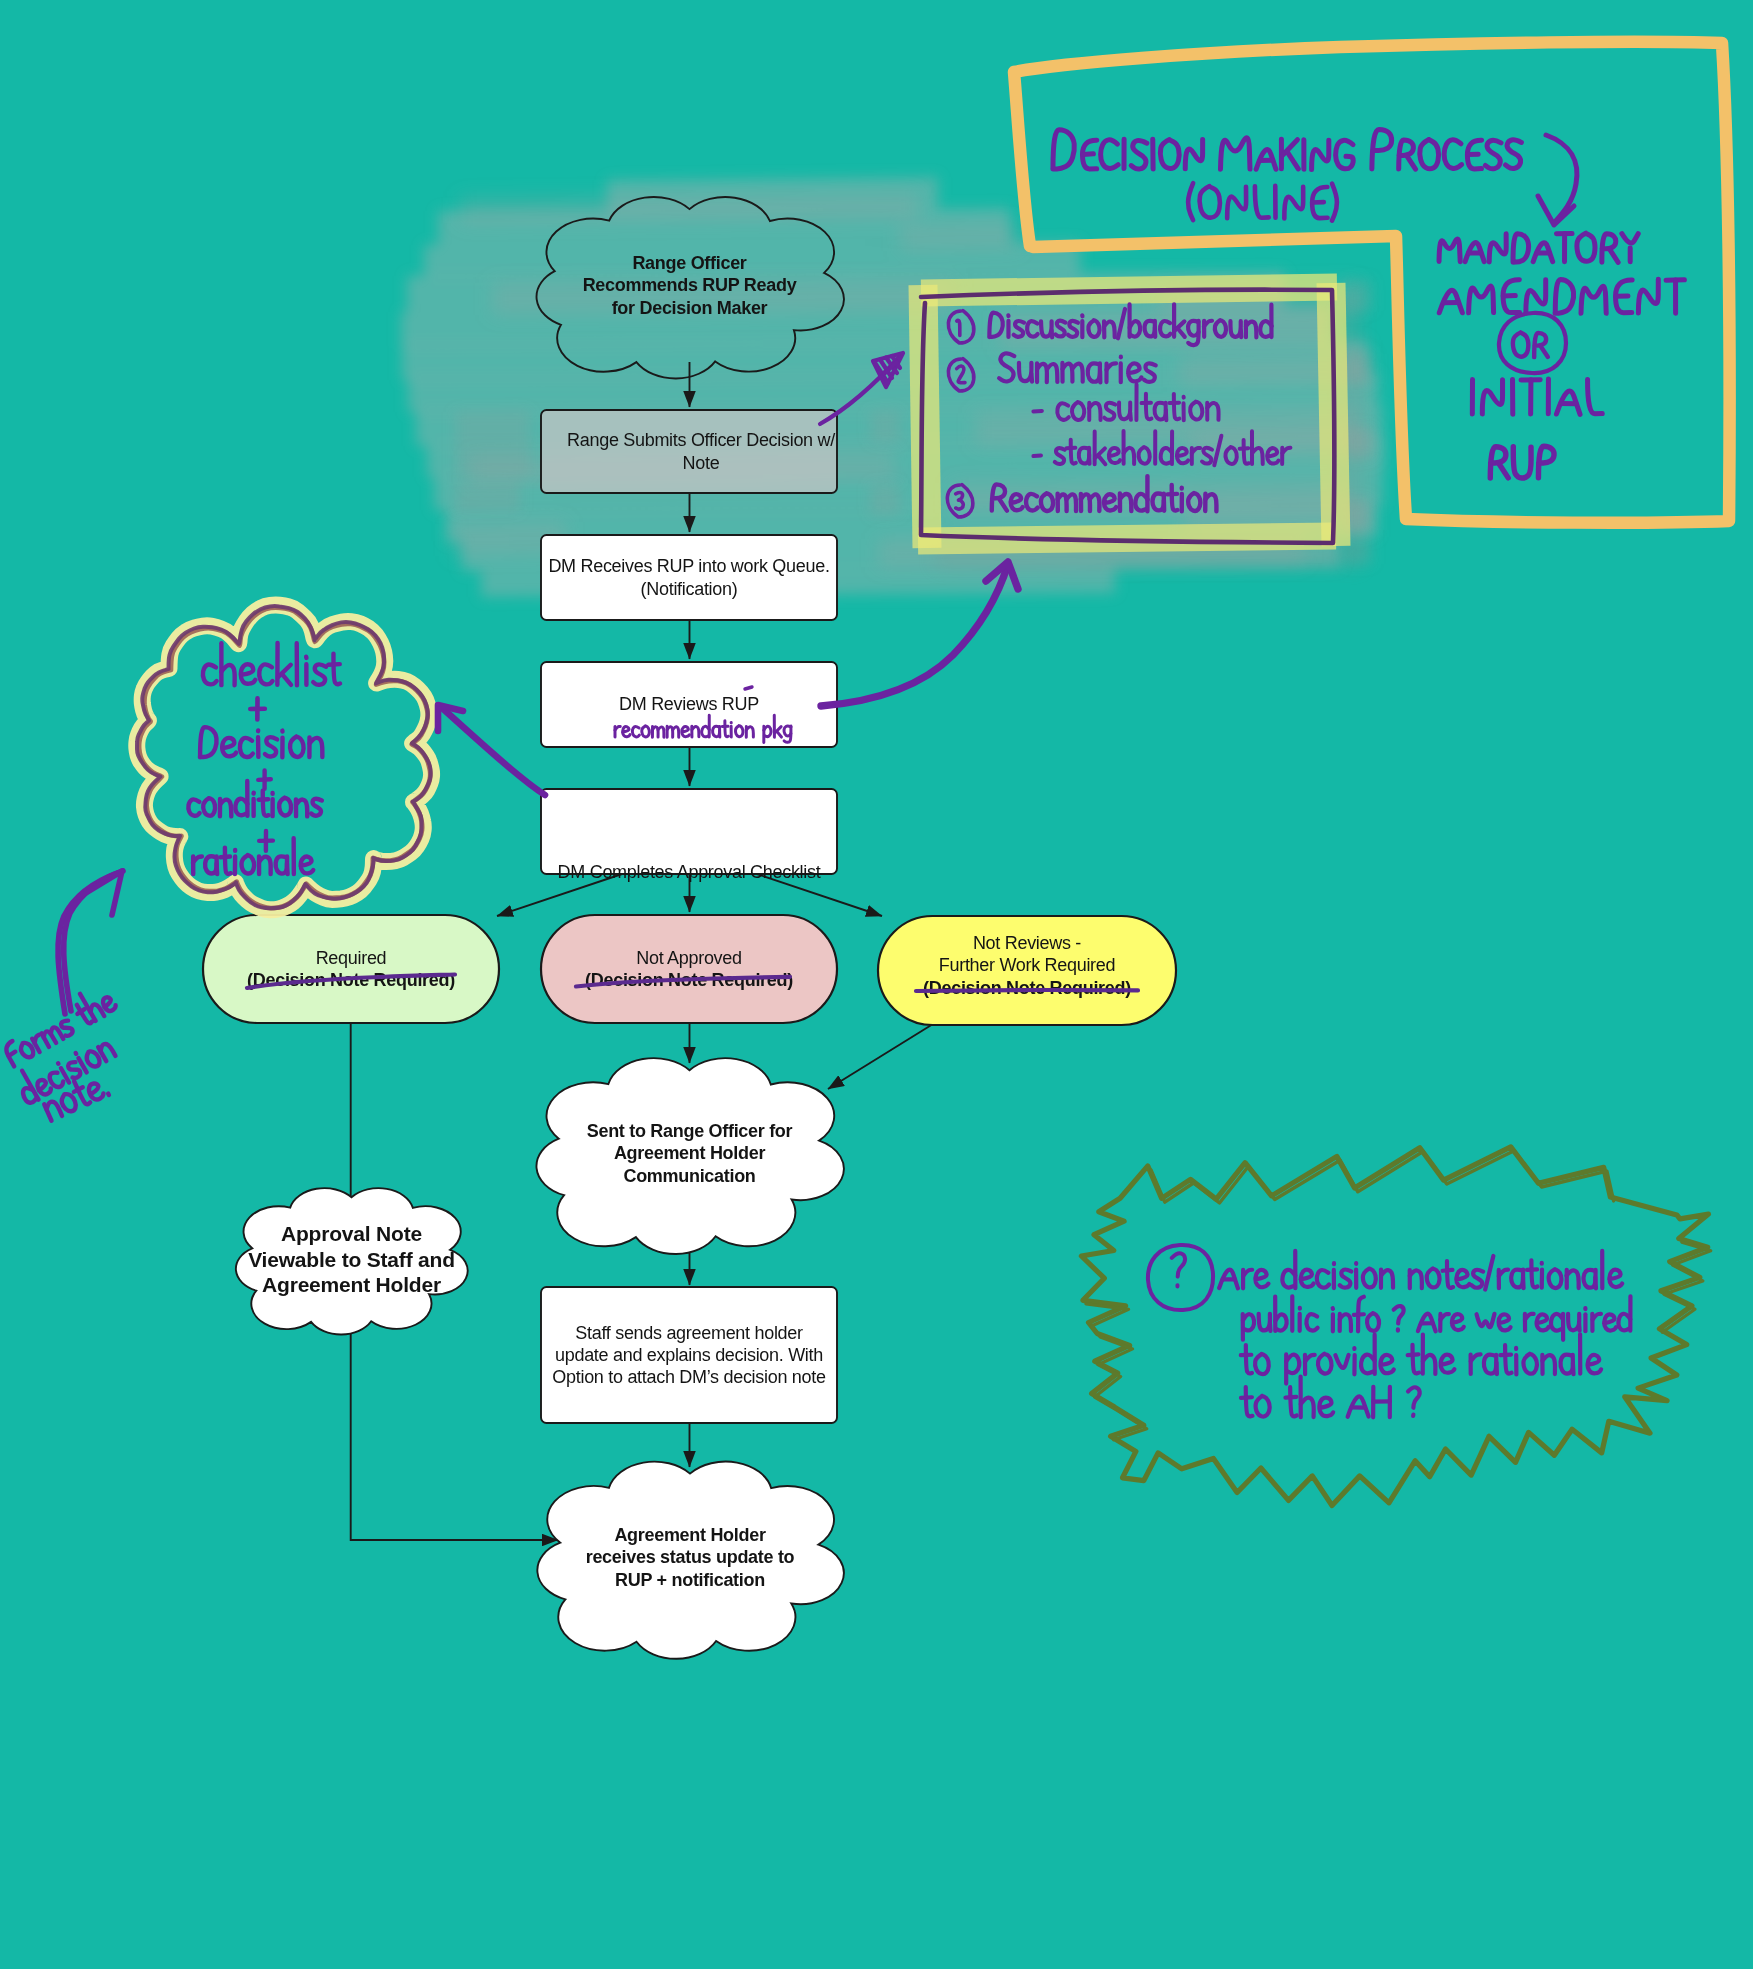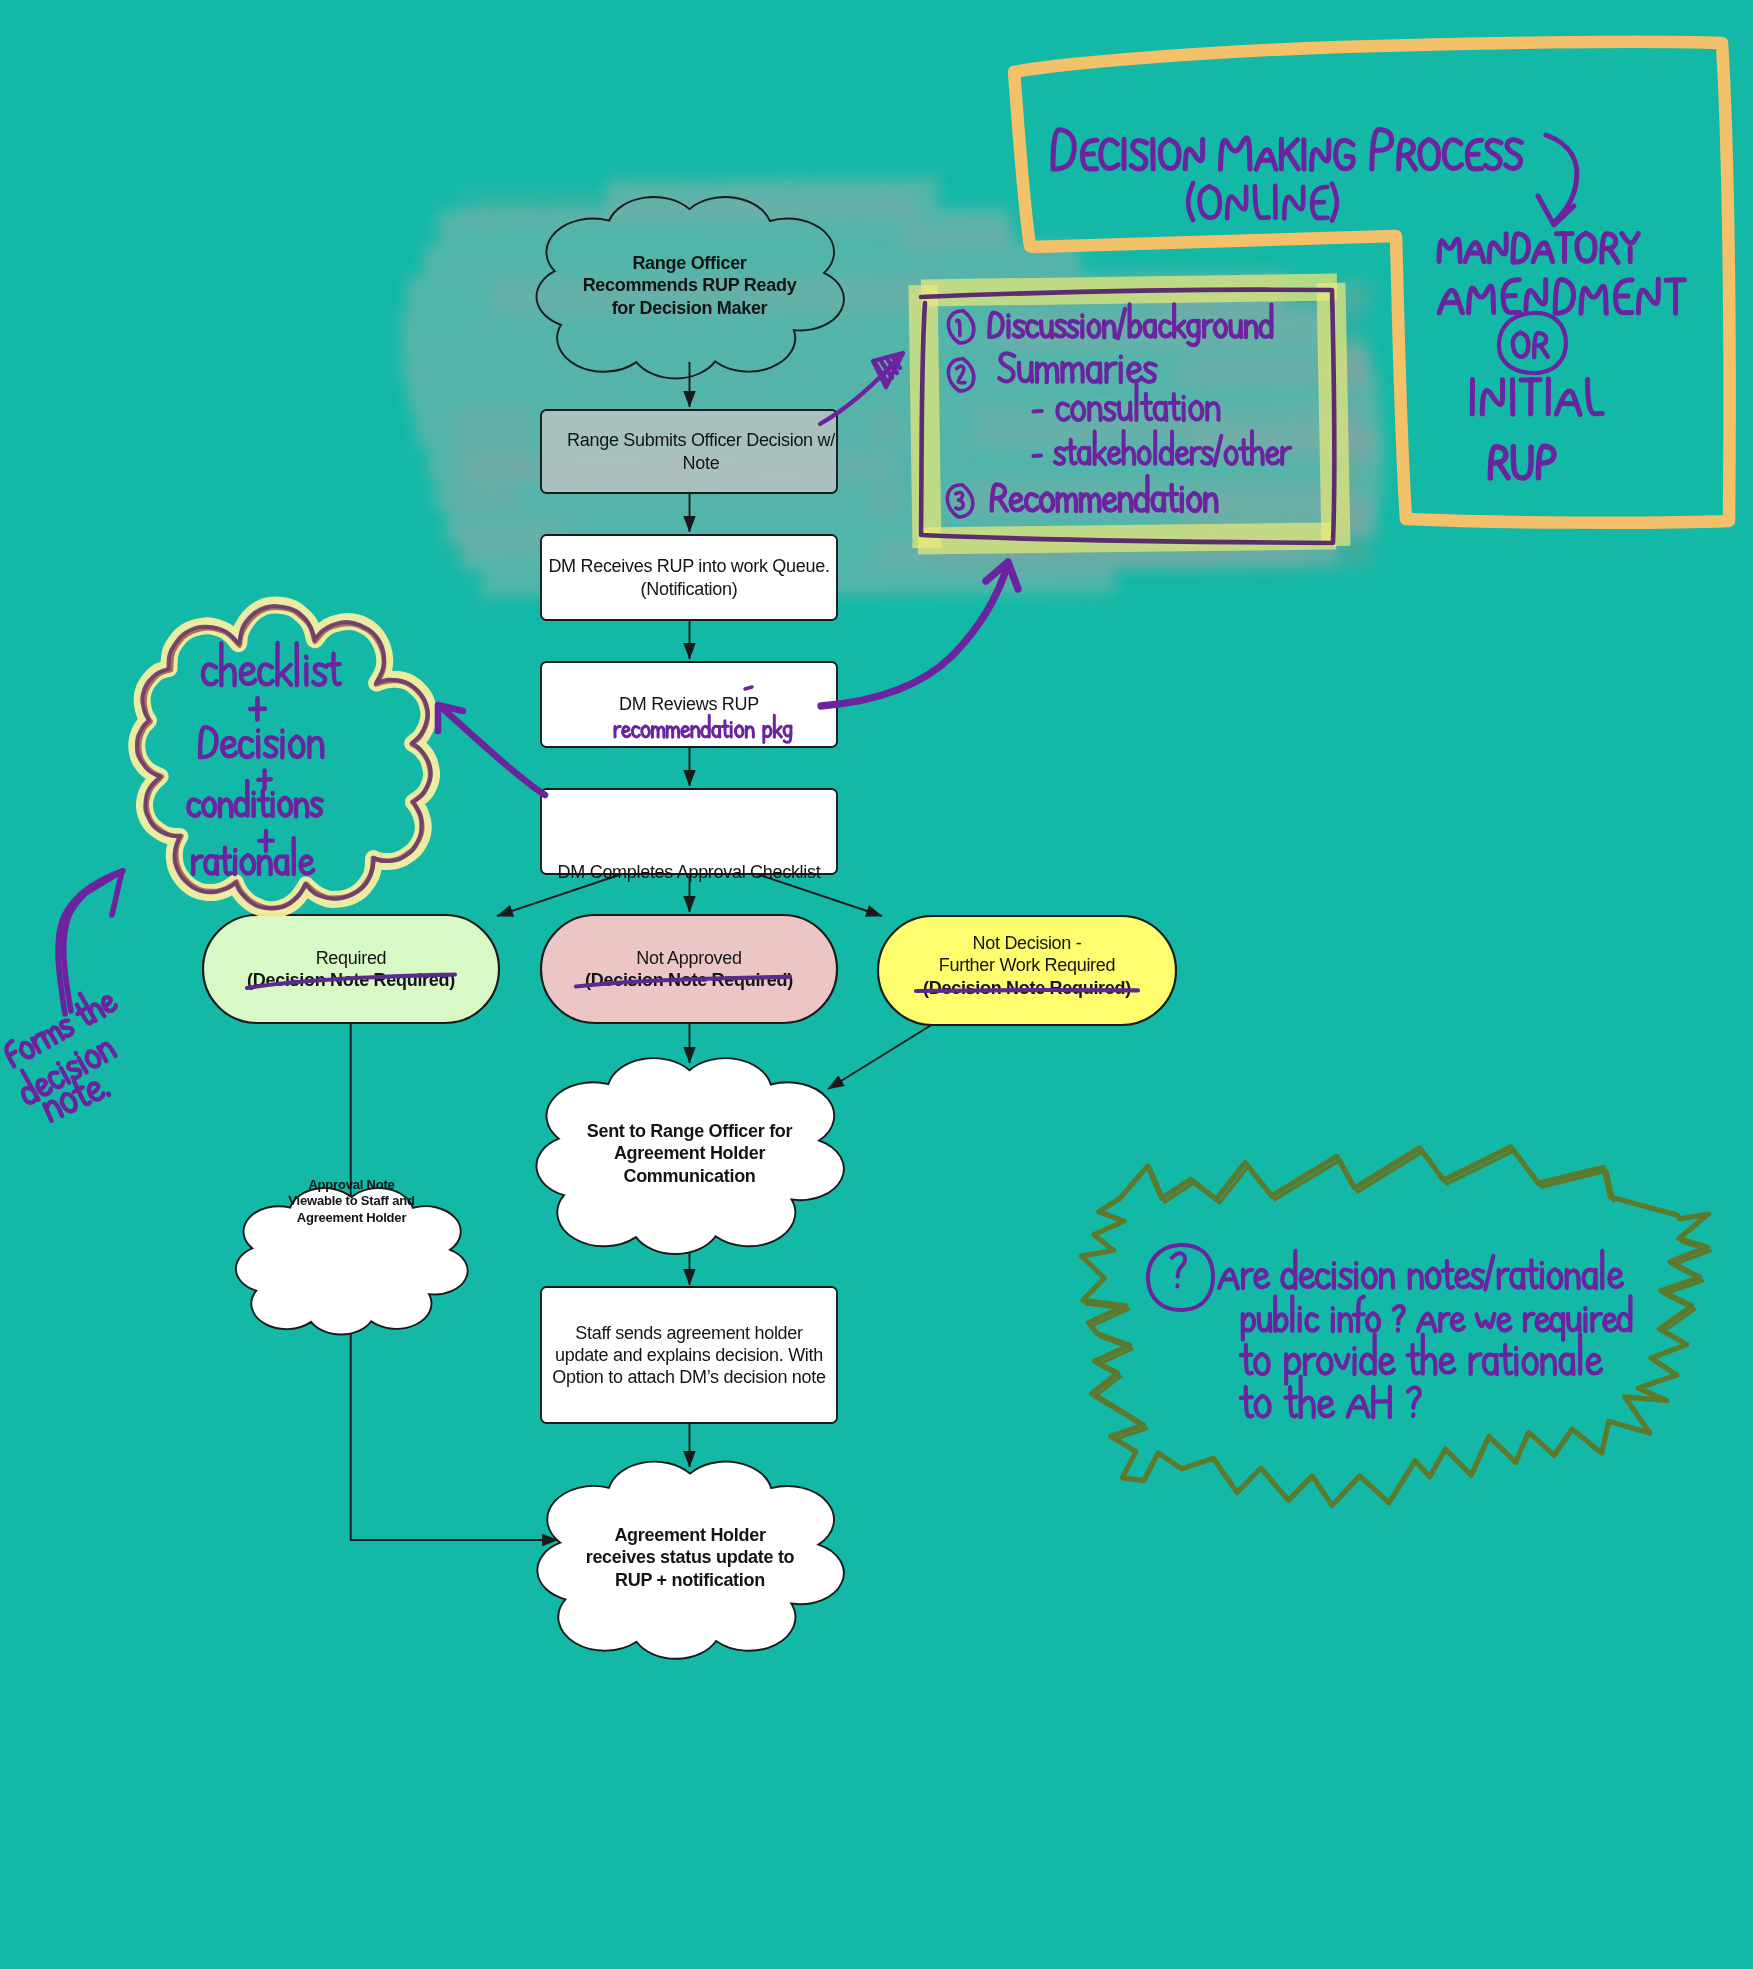--- a/index.html
+++ b/index.html
@@ -144,30 +144,30 @@
       <span><span>Required</span><br>
             <b>(Decision Note Required)</b></span>
       </div>
 
     <div class="nodelabel fs19" style="left:545px;top:915px;width:288px;height:108px;">
       <span><span>Not Approved</span><br>
             <b>(Decision Note Required)</b></span>
       </div>
 
     <div class="nodelabel fs19" style="left:882px;top:911px;width:290px;height:109px;">
-      <span><span>Not Decision -</span><br>
+      <span><span>Not Reviews -</span><br>
             <span>Further Work Required</span><br>
             <b>(Decision Note Required)</b></span>
       </div>
 
     <div class="nodelabel b fs19" style="left:549px;top:1064px;width:281px;height:179px;">
       <span>Sent to Range Officer for<br>Agreement Holder<br>Communication</span>
       </div>
 
-    <div class="nodelabel b" style="left:243px;top:1135px;width:217px;height:133px;font-size:13px;letter-spacing:-0.2px;">
+    <div class="nodelabel b" style="left:243px;top:1193px;width:217px;height:133px;font-size:21px;letter-spacing:-0.2px;">
       <span>Approval Note<br>Viewable to Staff and<br>Agreement Holder</span>
       </div>
 
     <div class="nodelabel fs19" style="left:544px;top:1287px;width:290px;height:136px;">
       <span>Staff sends agreement holder<br>update and explains decision. With<br>Option to attach DM’s decision note</span>
       </div>
 
     <div class="nodelabel b fs19" style="left:550px;top:1467px;width:280px;height:181px;">
       <span>Agreement Holder<br>receives status update to<br>RUP + notification</span>
       </div>

